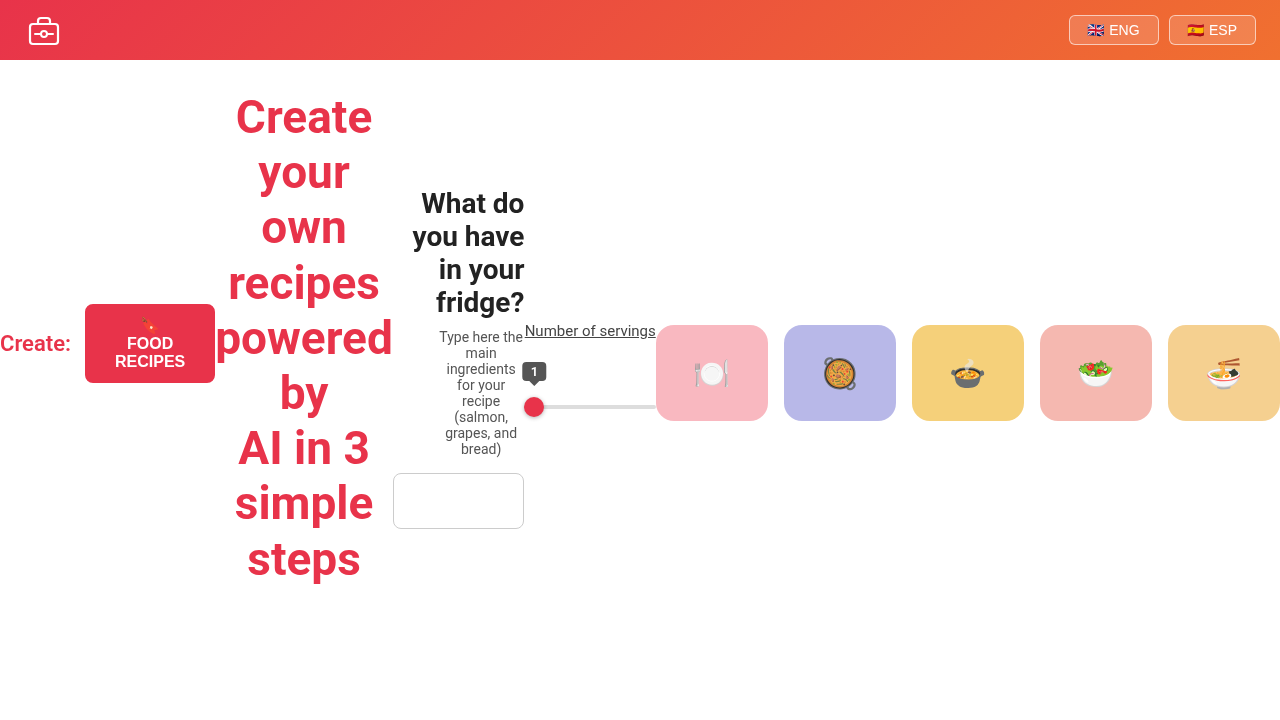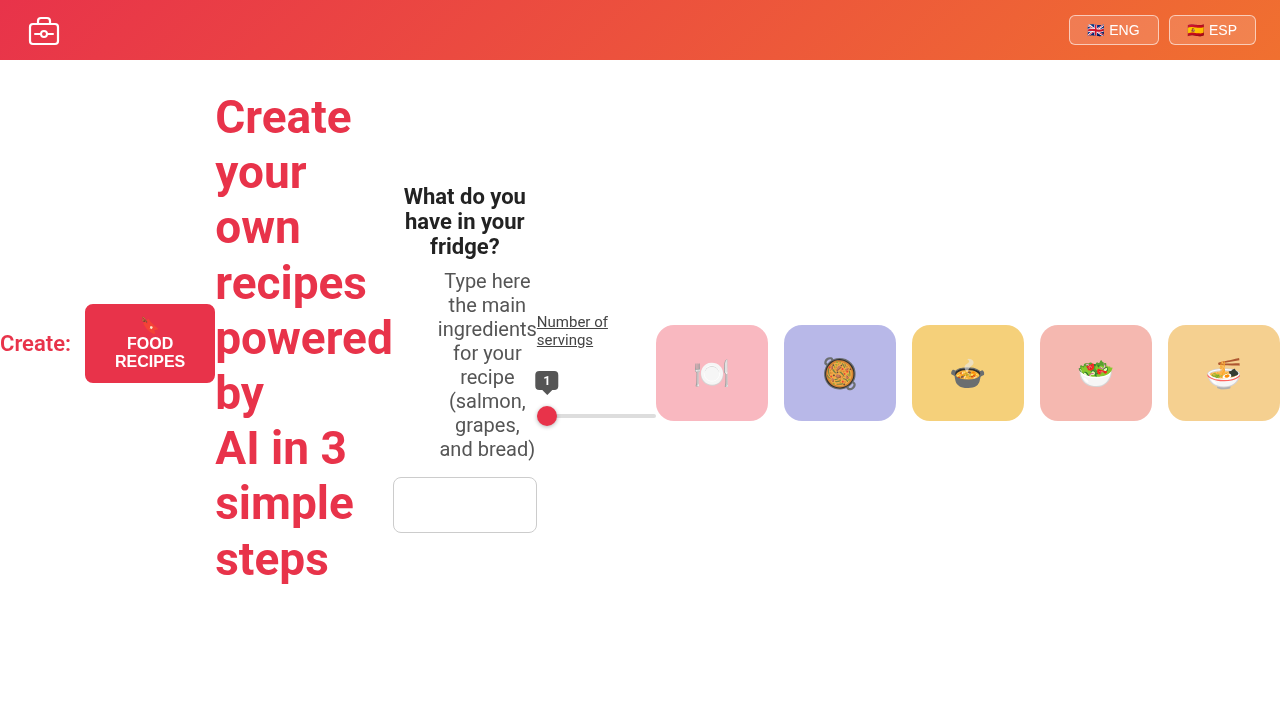--- a/index.html
+++ b/index.html
@@ -91,45 +91,45 @@
     .tab-btn.active {
       background: #e8334a;
       color: white;
     }
 
     
     .hero-title {
       font-size: 46px;
       font-weight: 700;
       color: #e8334a;
-      text-align: left;
+      text-align: center;
       line-height: 1.2;
       max-width: 860px;
       margin-bottom: 40px;
     }
 
     
     .form-section {
       width: 100%;
       max-width: 640px;
       display: flex;
       flex-direction: column;
       align-items: center;
       gap: 10px;
     }
 
     .question-label {
-      font-size: 22px;
+      font-size: 28px;
       font-weight: 700;
       color: #222;
-      text-align: center;
+      text-align: right;
     }
 
     .instruction-text {
-      font-size: 20px;
+      font-size: 14px;
       color: #555;
       text-align: center;
       margin-left: 45px;
     }
 
     .ingredients-input {
       width: 100%;
       height: 56px;
       border: 1.5px solid #ccc;
       border-radius: 8px;

